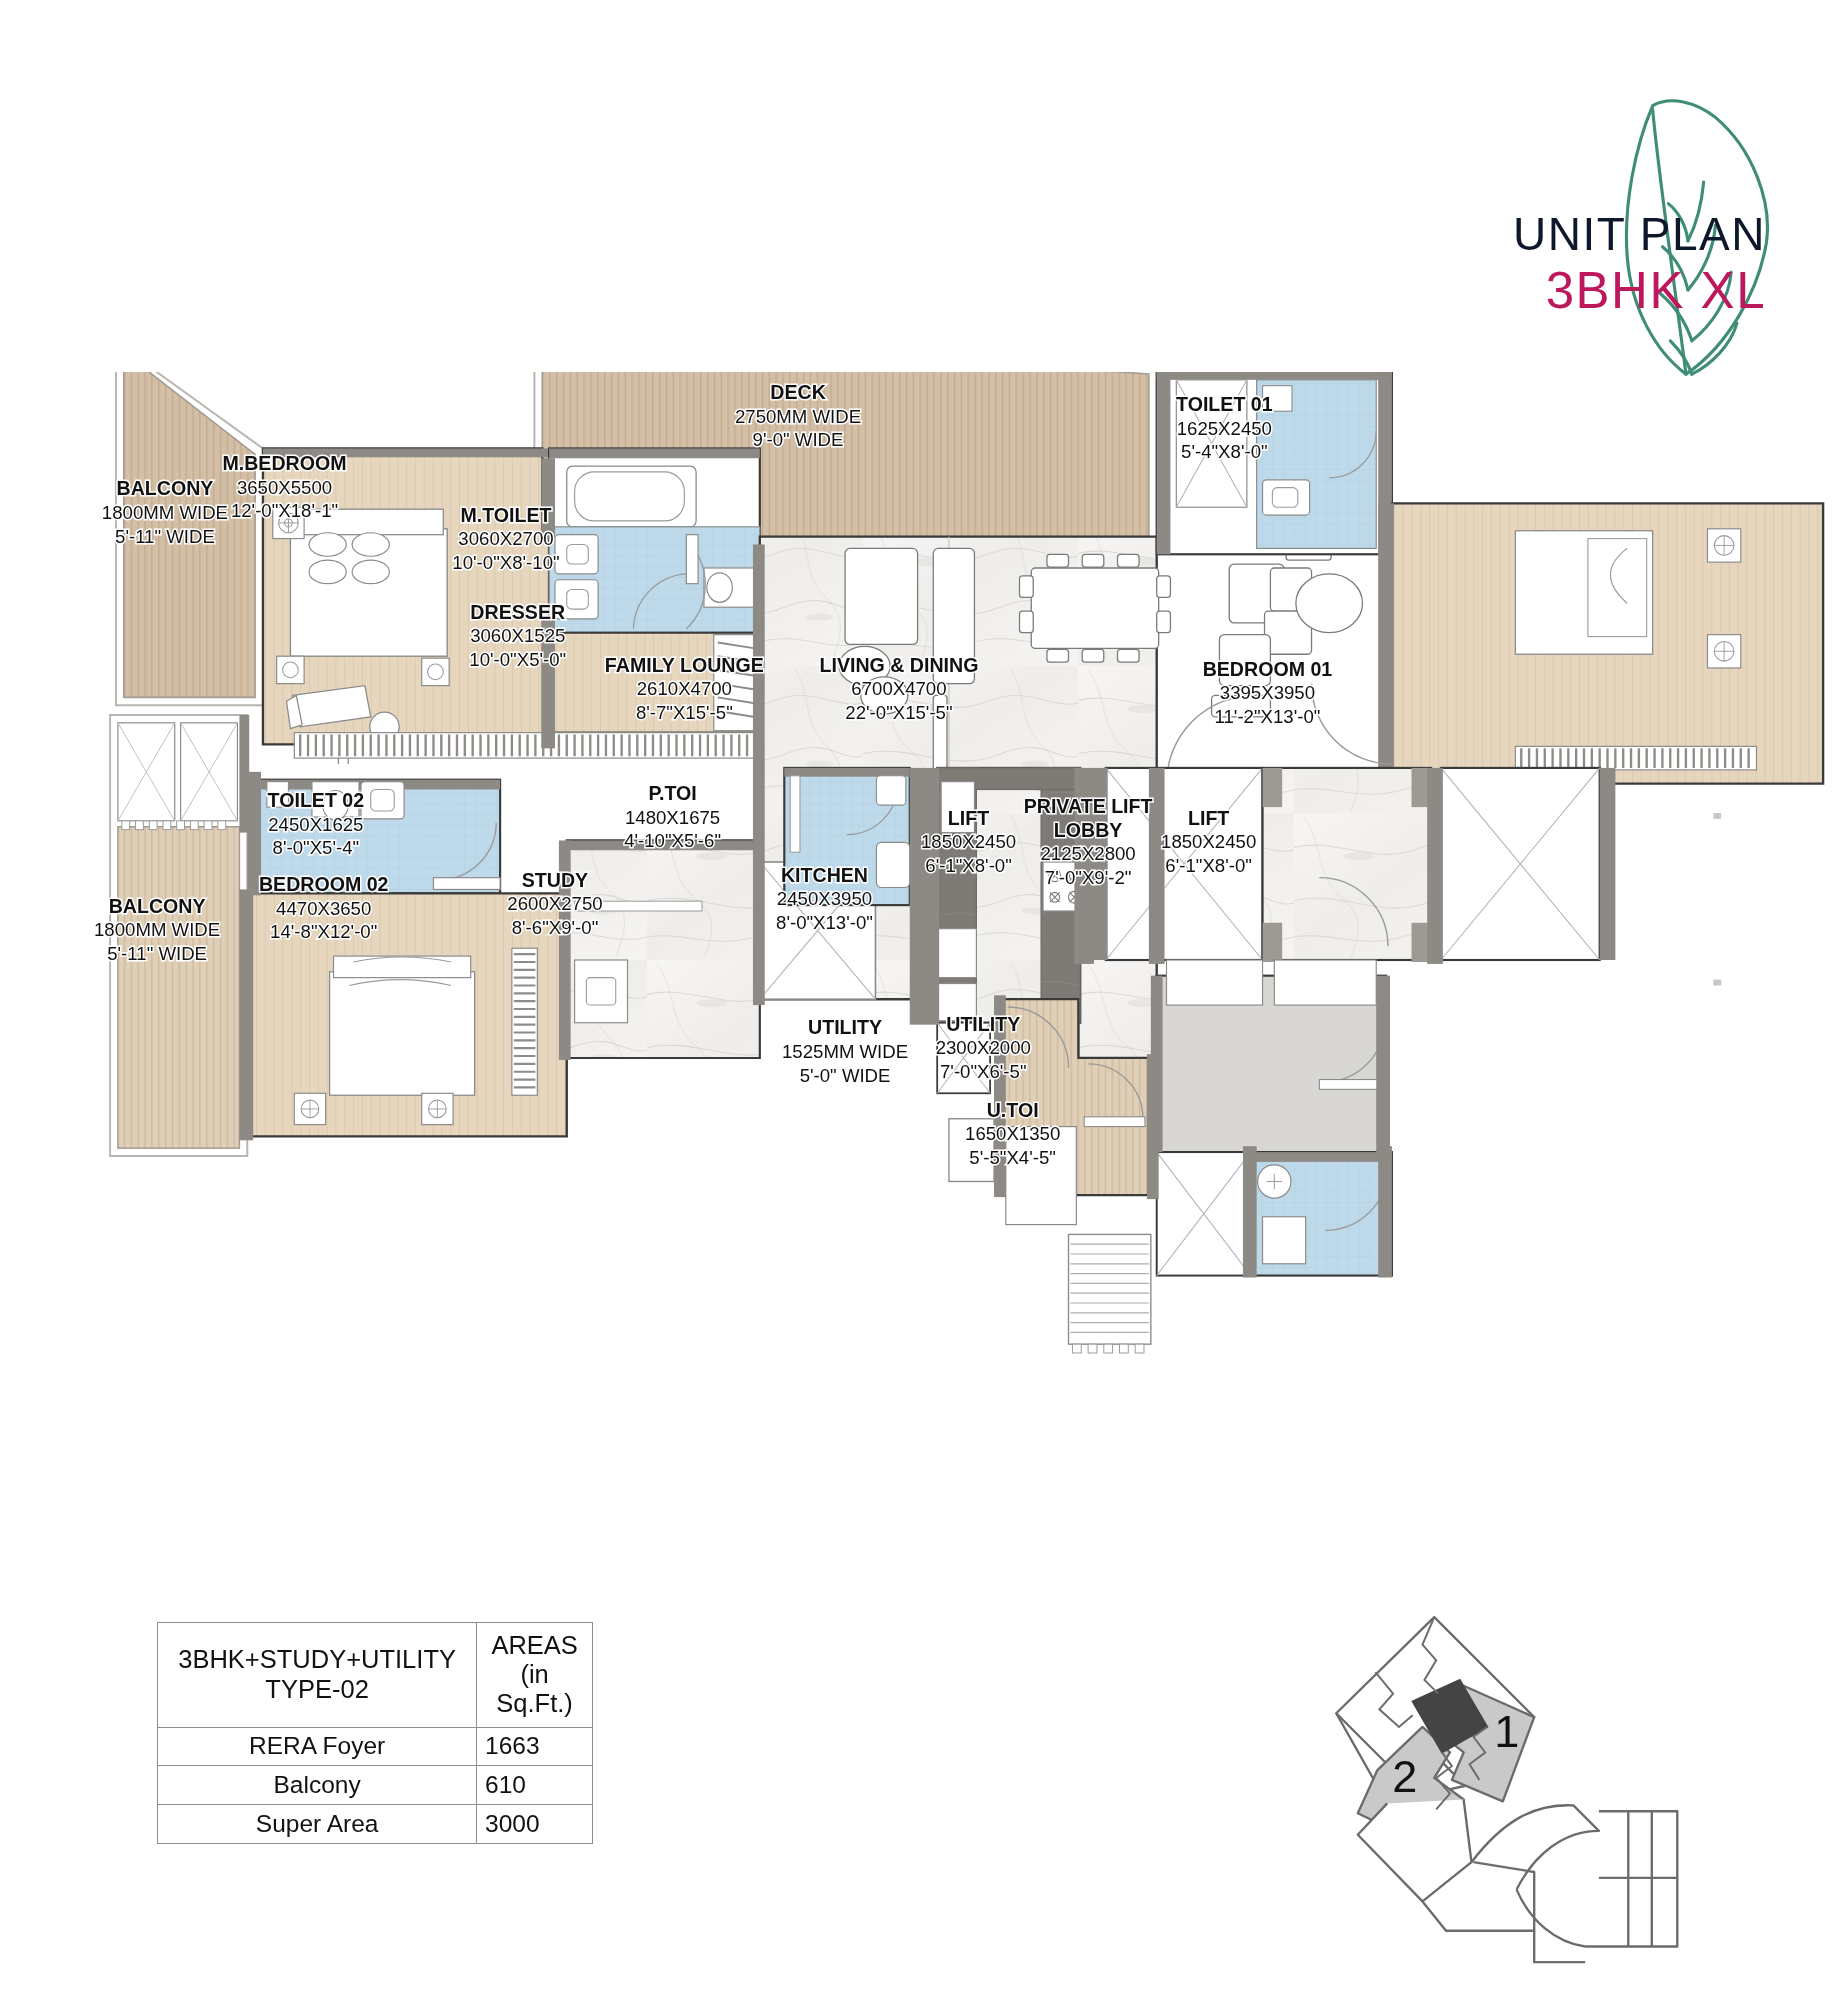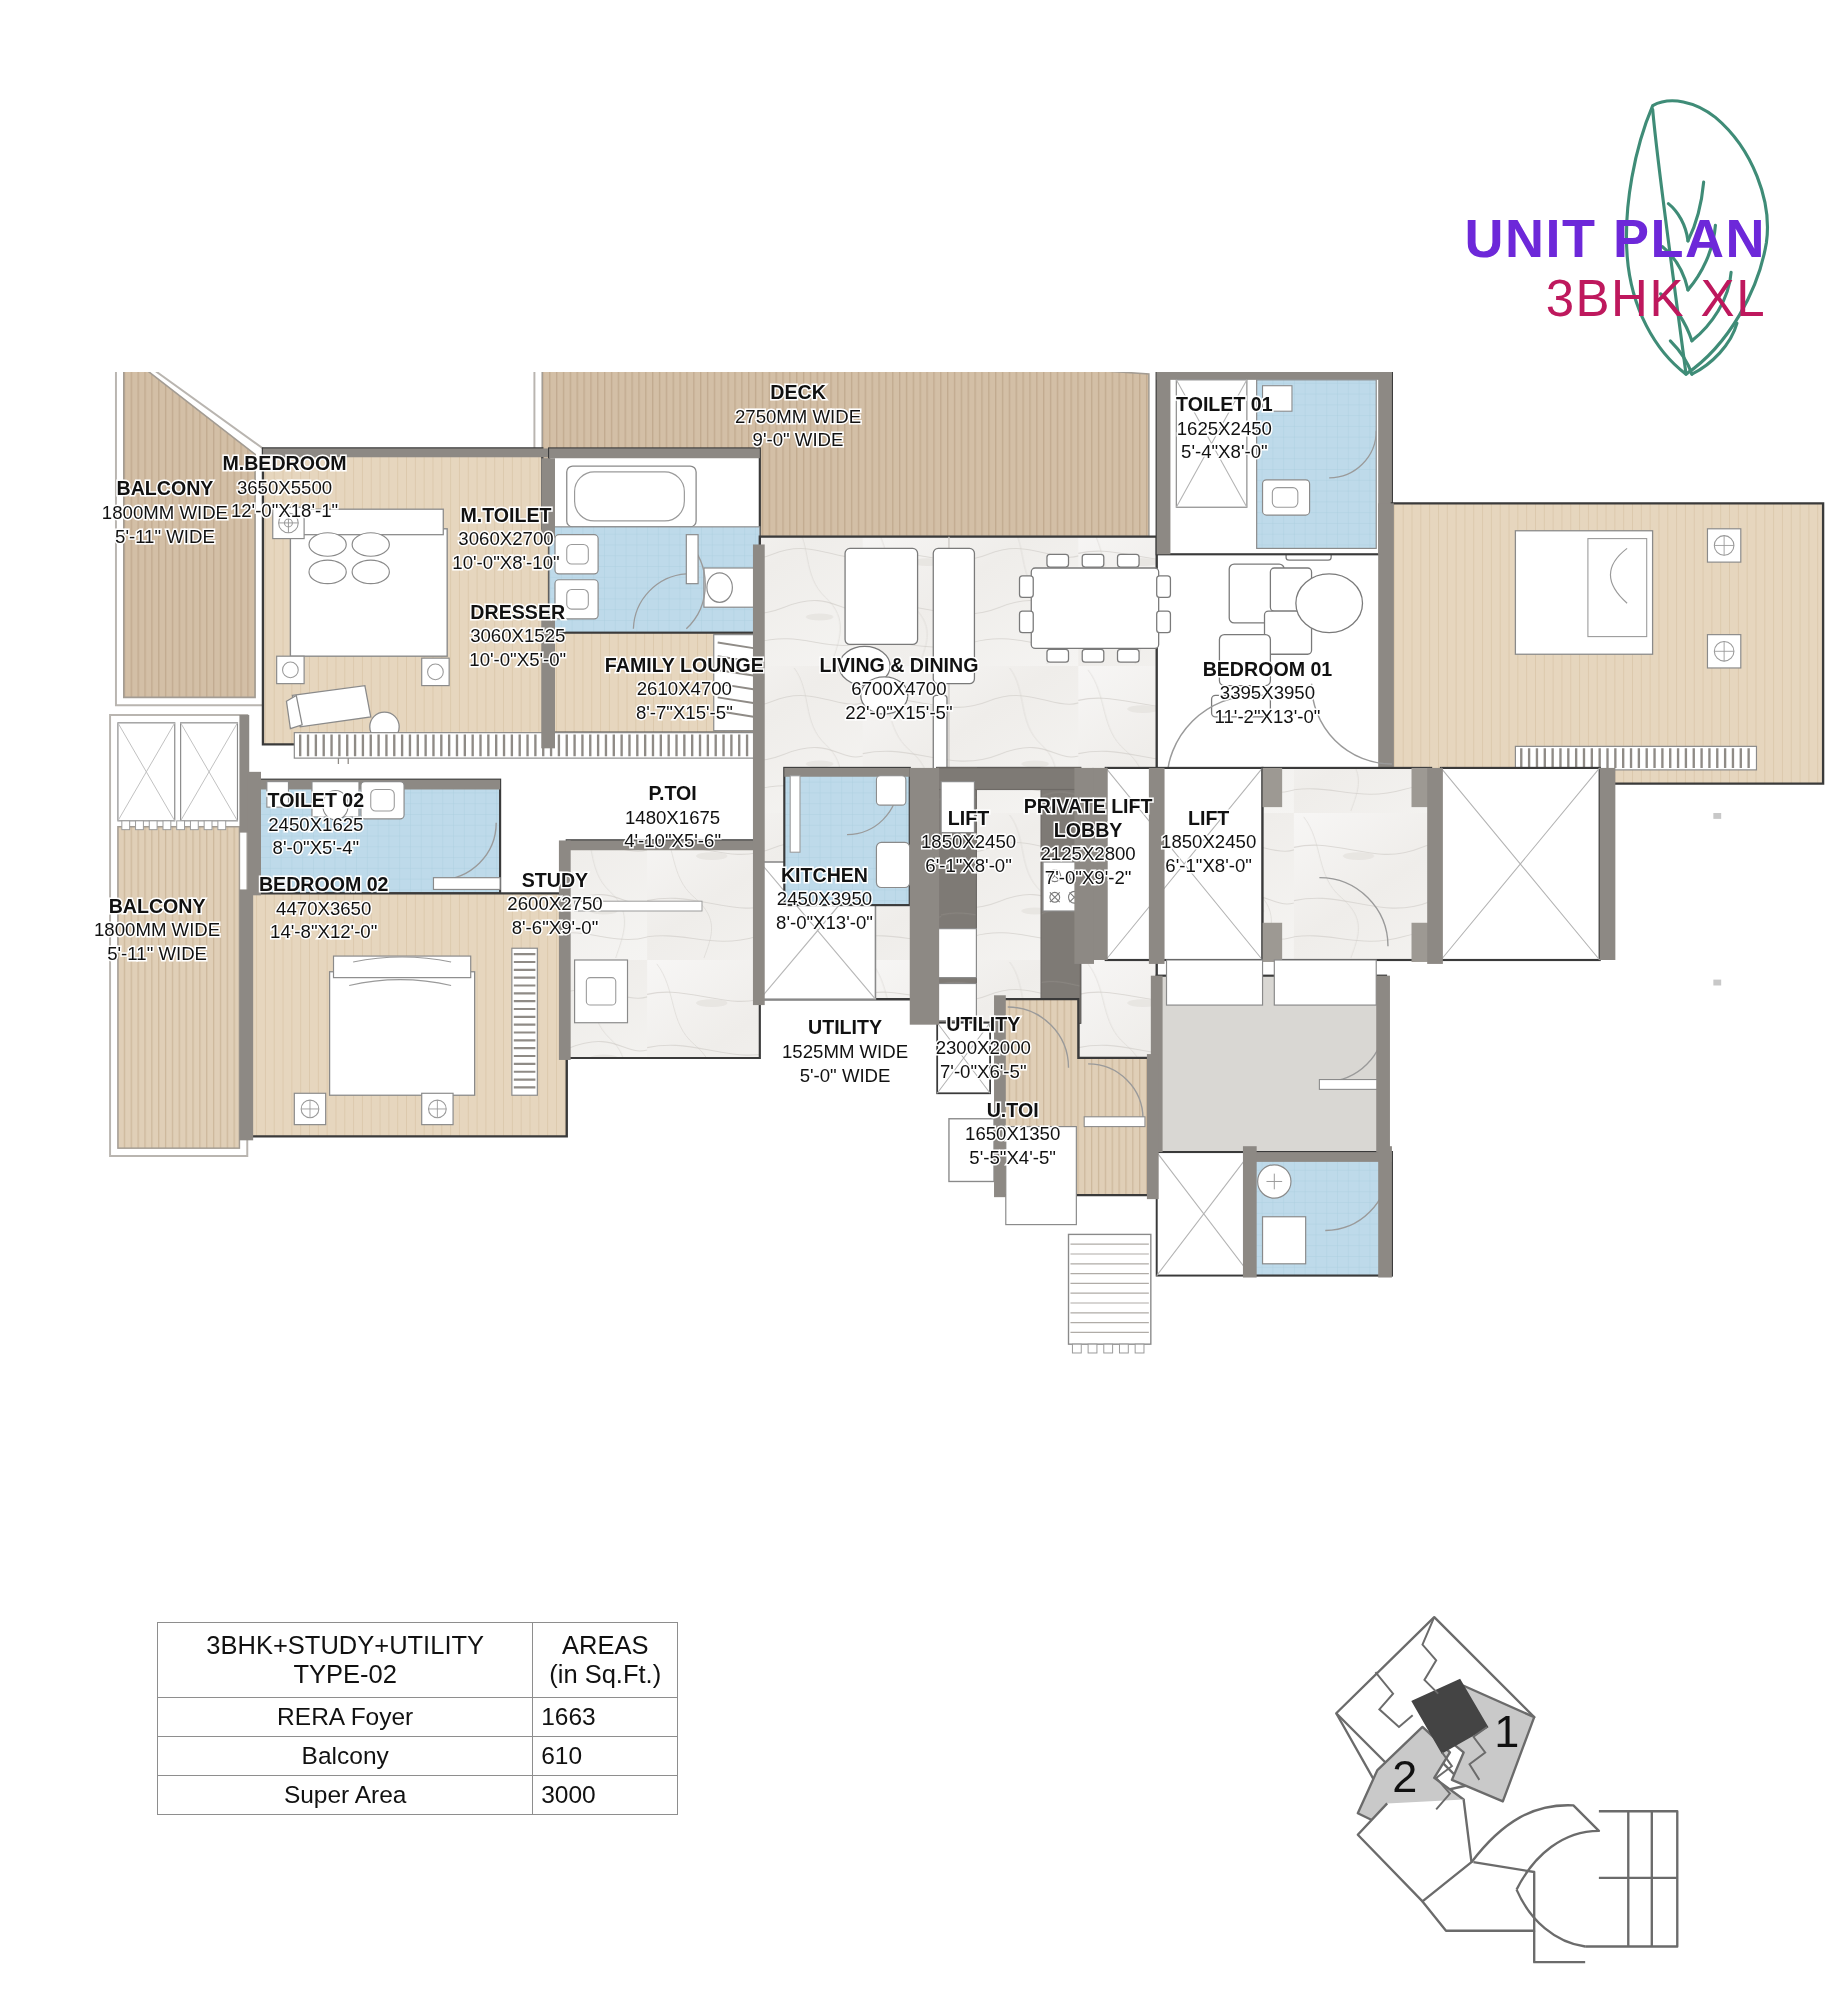--- a/index.html
+++ b/index.html
@@ -5,34 +5,34 @@
 <style>
   html,body{margin:0;padding:0;background:#ffffff;}
   body{
     width:1844px;height:2007px;position:relative;overflow:hidden;
     font-family:"Liberation Sans","DejaVu Sans",sans-serif;
     color:#1a1a1a;
   }
   
   #title-block{position:absolute;right:78px;top:211px;text-align:right;z-index:5;}
   #title-line1{
-    font-size:54px;font-weight:bold;letter-spacing:1.5px;color:#6d28d9;line-height:1.0;
+    font-size:46px;font-weight:normal;letter-spacing:1.5px;color:#0f172a;line-height:1.0;
   }
   #title-line2{
     font-size:51px;font-weight:400;letter-spacing:1.5px;color:#be185d;line-height:1.1;margin-top:5.9px;
   }
   #leaf-logo{position:absolute;right:54px;top:88px;width:206px;height:294px;z-index:4;}
 
   
   #plan{position:absolute;left:0;top:372px;width:1844px;height:1176px;}
   #plan svg{display:block;}
 
   
   #area-table{
-    position:absolute;left:157px;top:1622px;width:521px;
+    position:absolute;left:157px;top:1622px;width:436px;
     border-collapse:collapse;font-size:24.5px;
   }
   #area-table td{
     border:1px solid #8e8e8e;padding:4.9px 7.8px;text-align:center;
     color:#111;line-height:1.15;
   }
   #area-table .lbl{width:382px;}
   #area-table .val{width:132px;text-align:left;padding-right:15.7px;}
   #area-table .hdr td{font-size:25.5px;padding:7.8px 7.8px;}
 

